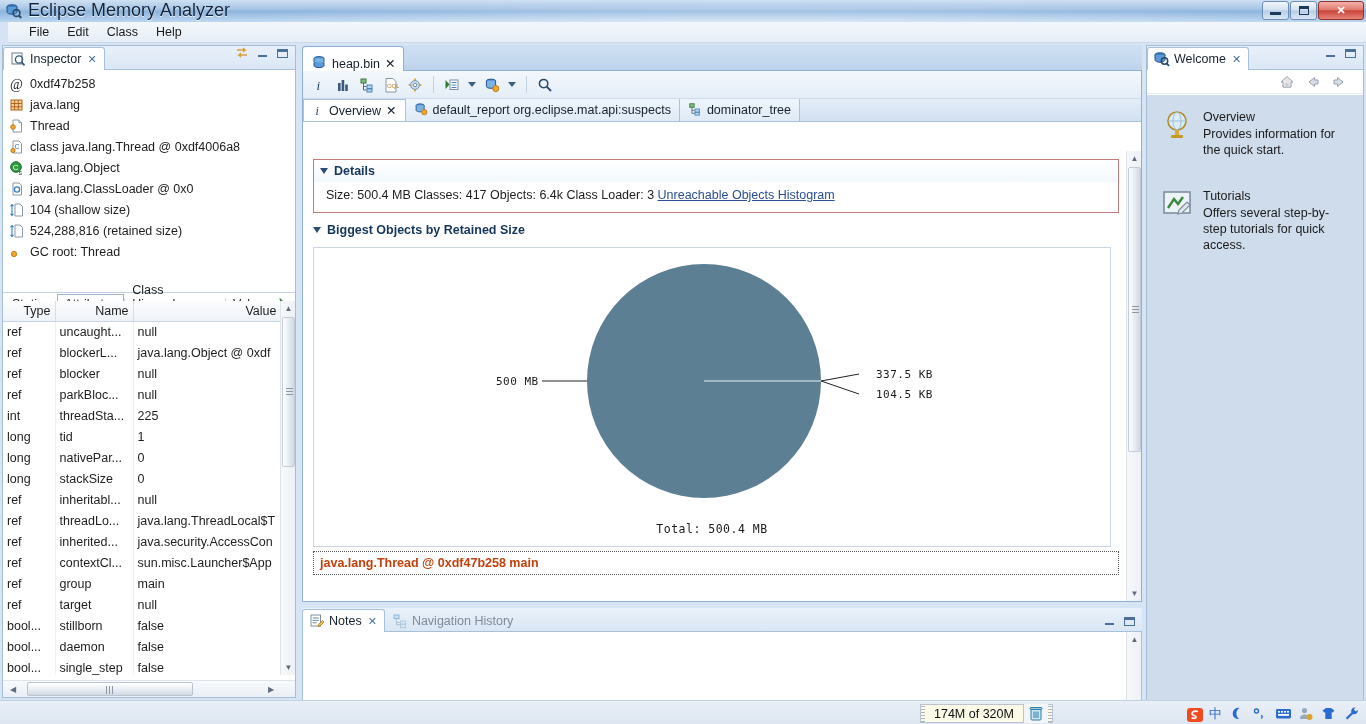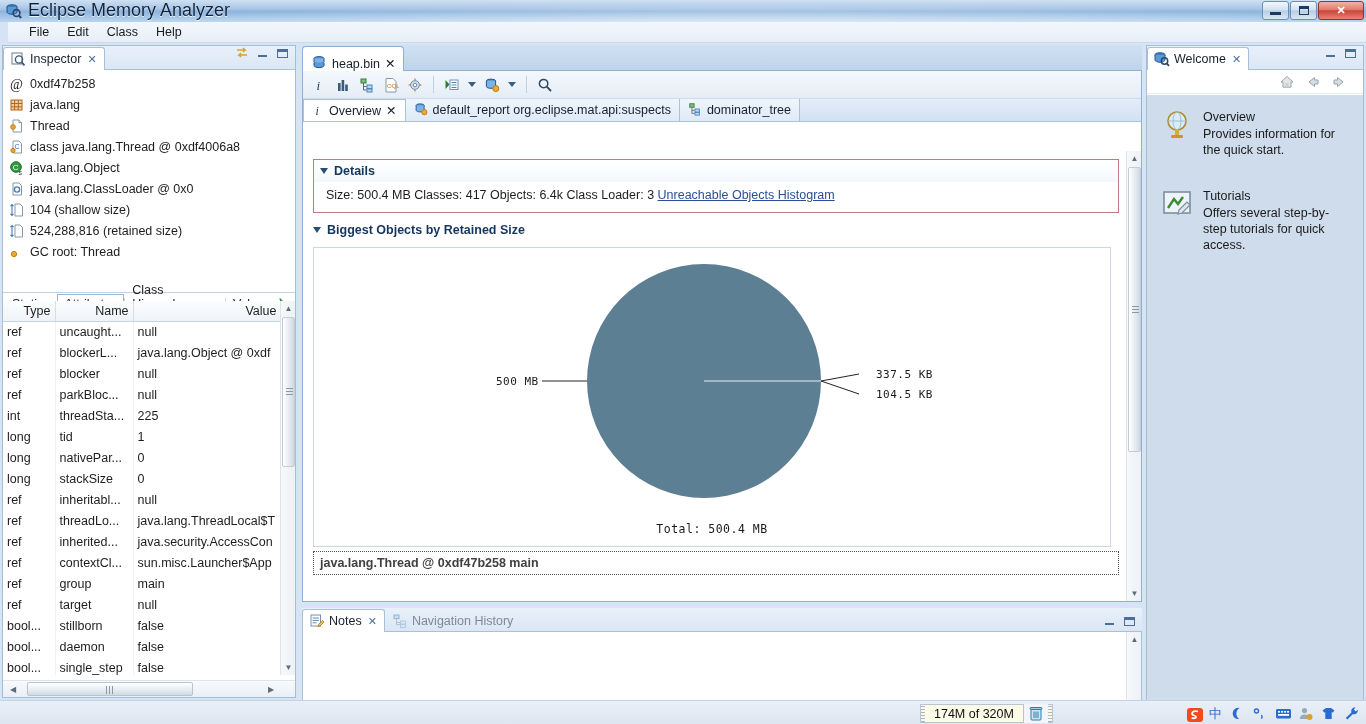--- a/index.html
+++ b/index.html
@@ -250,21 +250,21 @@
     position:absolute; font-family:"DejaVu Sans Mono", monospace; font-size:11px; color:#1a1a1a;
     letter-spacing: .5px;
   }
   .total-label {
     position:absolute; left:0; right:0; bottom:10px; text-align:center;
     font-family:"DejaVu Sans Mono", monospace; font-size:11.5px; color:#1a1a1a;
     letter-spacing:.5px;
   }
   .selected-obj {
     margin: 4px 22px 0 10px; padding: 4px 6px;
-    border: 1px dotted #555; font-size: 12.5px; font-weight: bold; color:#404040;
+    border: 1px dotted #555; font-size: 12.5px; font-weight: bold; color:#c2410c;
     background:#fff;
   }
 
   
   #notes { left: 302px; top: 565px; width: 840px; height: 126px; border:none; background:transparent; }
   .notes-tabbar {
     height: 24px; display:flex; align-items:flex-end;
     background: linear-gradient(180deg,#e9f1fa,#dae6f4);
     border-bottom: 1px solid #a8c0d8;
   }

